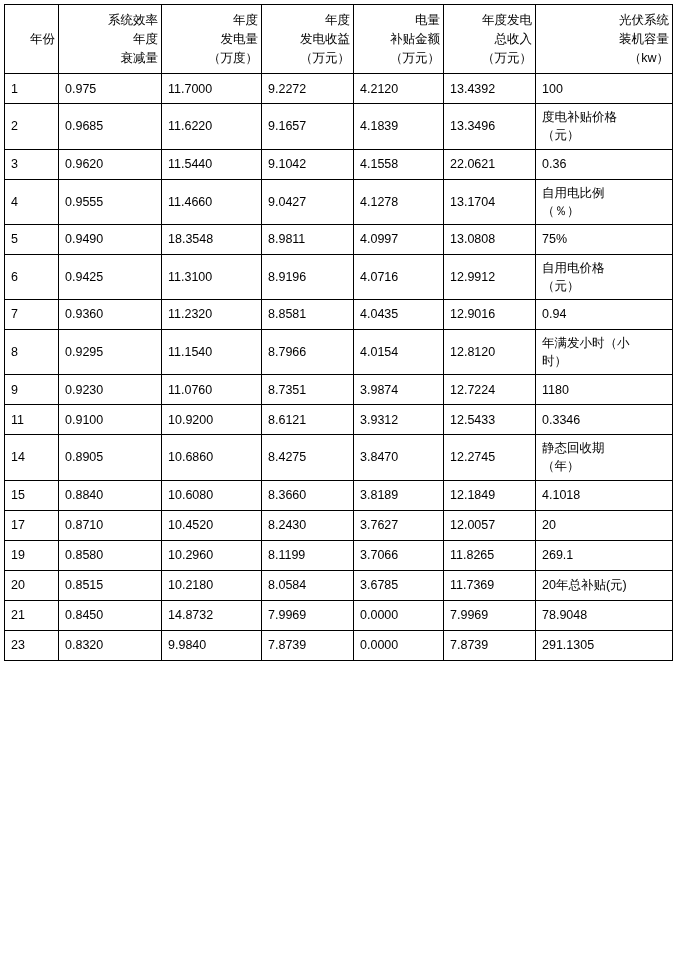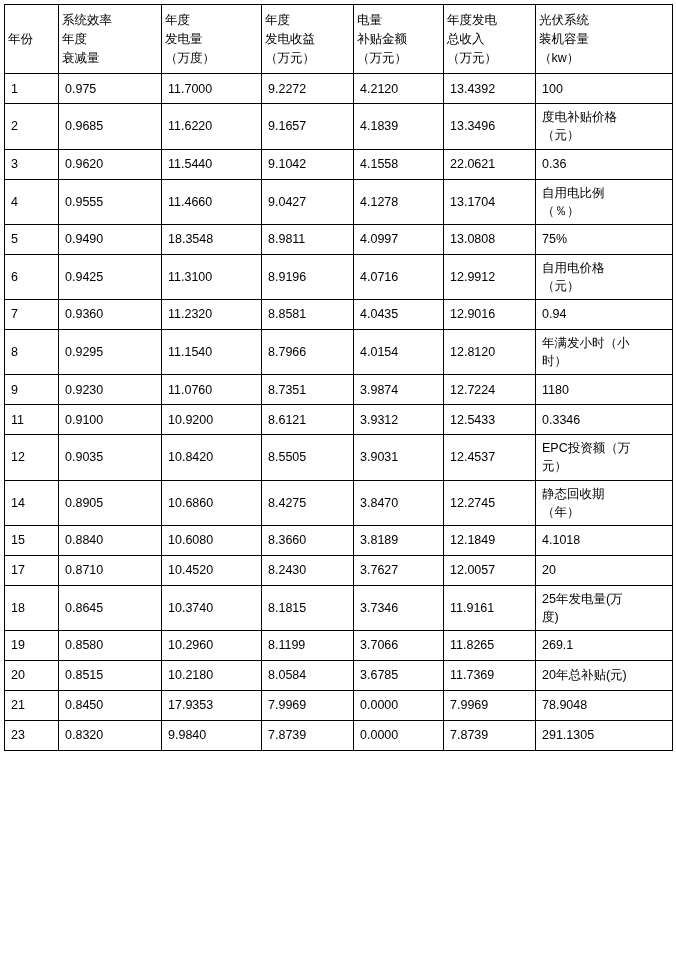--- a/index.html
+++ b/index.html
@@ -29,21 +29,21 @@
     font-weight: normal;
     font-size: 12.5px;
     line-height: 1.45;
     padding: 4px 5px 4px 6px;
     vertical-align: middle;
     text-align: left;
     word-break: break-all;
     white-space: pre-line;
   }
   table.grid thead th {
-    text-align: left;
+    text-align: right;
     font-size: 12.5px;
     padding: 6px 3px;
     line-height: 1.5;
   }
   col.c0 { width: 54px; }
   col.c1 { width: 103px; }
   col.c2 { width: 100px; }
   col.c3 { width: 92px; }
   col.c4 { width: 90px; }
   col.c5 { width: 92px; }
@@ -179,30 +179,20 @@
         <tr class="short">
           <td class="year">11</td>
           <td class="num">0.9100</td>
           <td class="num">10.9200</td>
           <td class="num">8.6121</td>
           <td class="num">3.9312</td>
           <td class="num">12.5433</td>
           <td class="num">0.3346</td>
         </tr>
         <tr class="tall">
-          <td class="year">12</td>
-          <td class="num">0.9035</td>
-          <td class="num">10.8420</td>
-          <td class="num">8.5505</td>
-          <td class="num">3.9031</td>
-          <td class="num">12.4537</td>
-          <td class="num">EPC投资额（万
-元）</td>
-        </tr>
-        <tr class="tall">
           <td class="year">14</td>
           <td class="num">0.8905</td>
           <td class="num">10.6860</td>
           <td class="num">8.4275</td>
           <td class="num">3.8470</td>
           <td class="num">12.2745</td>
           <td class="num">静态回收期
 （年）</td>
         </tr>
         <tr class="short">
@@ -216,30 +206,20 @@
         </tr>
         <tr class="short">
           <td class="year">17</td>
           <td class="num">0.8710</td>
           <td class="num">10.4520</td>
           <td class="num">8.2430</td>
           <td class="num">3.7627</td>
           <td class="num">12.0057</td>
           <td class="num">20</td>
         </tr>
-        <tr class="tall">
-          <td class="year">18</td>
-          <td class="num">0.8645</td>
-          <td class="num">10.3740</td>
-          <td class="num">8.1815</td>
-          <td class="num">3.7346</td>
-          <td class="num">11.9161</td>
-          <td class="num">25年发电量(万
-度)</td>
-        </tr>
         <tr class="short">
           <td class="year">19</td>
           <td class="num">0.8580</td>
           <td class="num">10.2960</td>
           <td class="num">8.1199</td>
           <td class="num">3.7066</td>
           <td class="num">11.8265</td>
           <td class="num">269.1</td>
         </tr>
         <tr class="short">
@@ -247,21 +227,21 @@
           <td class="num">0.8515</td>
           <td class="num">10.2180</td>
           <td class="num">8.0584</td>
           <td class="num">3.6785</td>
           <td class="num">11.7369</td>
           <td class="num">20年总补贴(元)</td>
         </tr>
         <tr class="short">
           <td class="year">21</td>
           <td class="num">0.8450</td>
-          <td class="num">17.9353</td>
+          <td class="num">14.8732</td>
           <td class="num">7.9969</td>
           <td class="num">0.0000</td>
           <td class="num">7.9969</td>
           <td class="num">78.9048</td>
         </tr>
         <tr class="short">
           <td class="year">23</td>
           <td class="num">0.8320</td>
           <td class="num">9.9840</td>
           <td class="num">7.8739</td>

